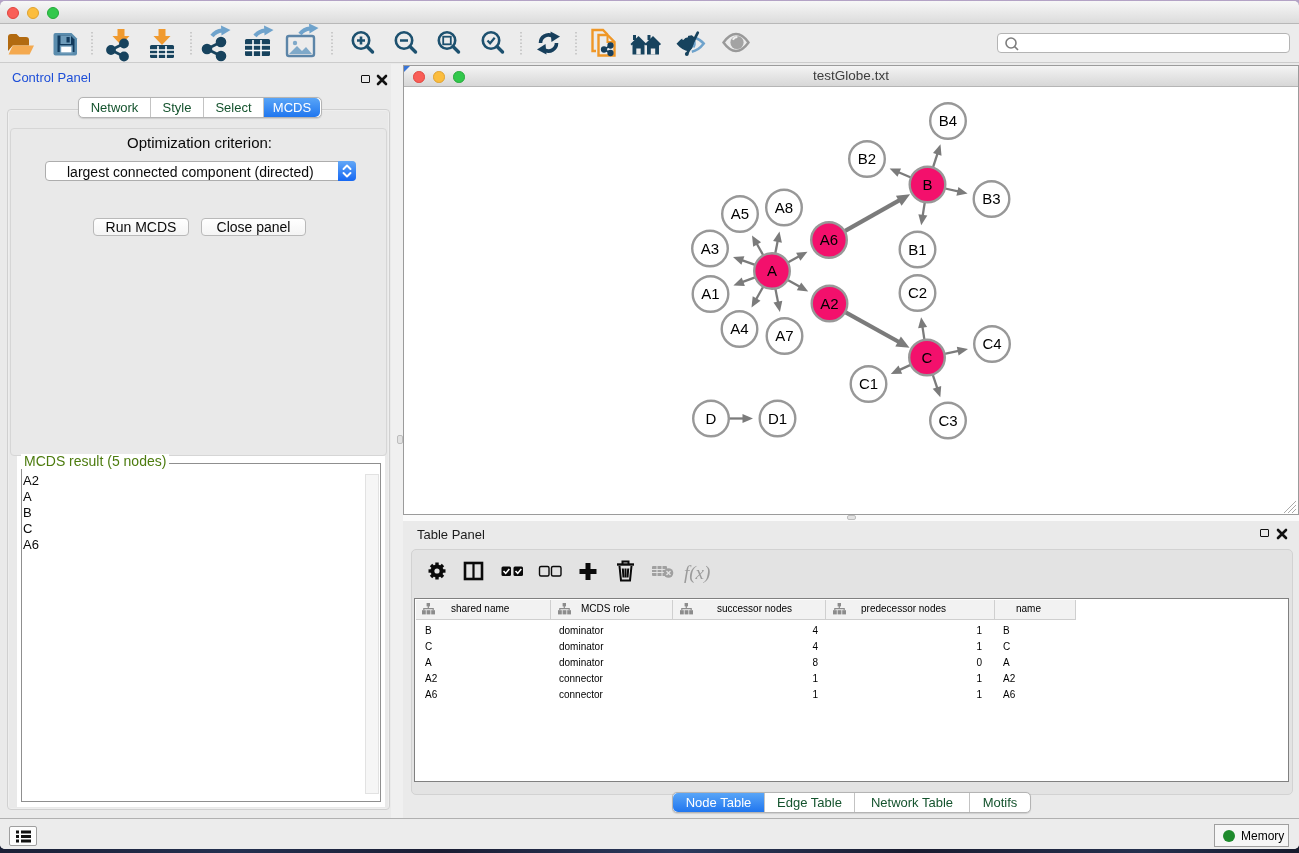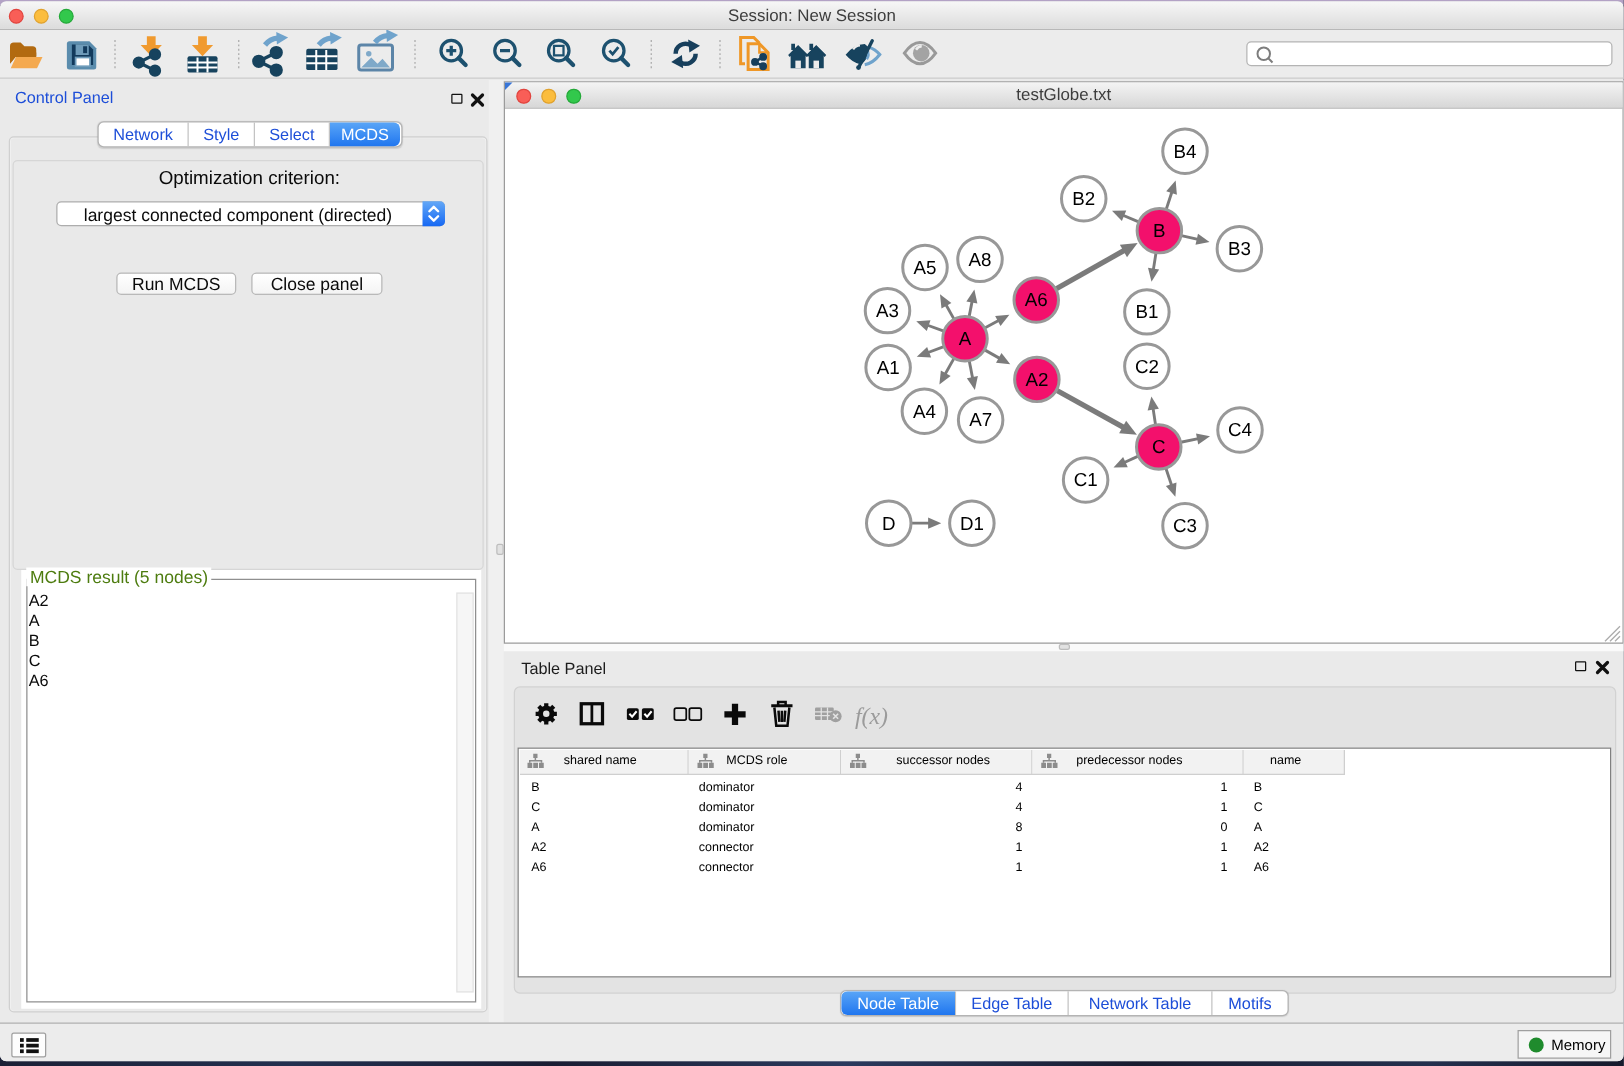--- a/index.html
+++ b/index.html
@@ -23,21 +23,21 @@
 #toolbar { left:0; top:23px; width:1299px; height:39px; background:#ececec; border-bottom:1px solid #cccccc; }
 #searchbox { left:997px; top:9px; width:293px; height:20px; background:#fff; border:1px solid #b4b4b4; border-radius:4px; }
 
 #content { left:0; top:63px; width:1299px; height:754px; background:#eaeaea; }
 
 #cp-title { left:12px; top:6px; font-size:13px; color:#1d4ed8; }
 .float-btn { width:9px; height:8px; border:1.6px solid #111; border-radius:1px; }
 
 .seg { display:flex; height:21px; z-index:5; border-radius:5px; background:#ffffff; border:1px solid #b4b4b4;
   box-shadow:0 0.5px 1px rgba(0,0,0,0.12); }
-.seg .s { display:flex; align-items:center; justify-content:center; font-size:13px; color:#1d4ed8;
+.seg .s { display:flex; align-items:center; justify-content:center; font-size:13px; color:#14532d;
   border-right:1px solid #c3c3c3; padding:0; }
 .seg .s:last-child { border-right:none; }
 .seg .sel { background:linear-gradient(#59a5f7,#2076ef); color:#fff; }
 
 #tabpanel { left:7px; top:45px; width:383px; height:701px; background:#e9e9e9;
   border:1px solid #d0d0d0; border-radius:4px; box-shadow:inset 0 0 0 0.5px #f4f4f4; }
 #optpanel { left:2px; top:18px; width:377px; height:328px; border:1px solid #d6d6d6; border-radius:4px; }
 #optlabel { left:0; width:377px; top:5px; text-align:center; font-size:15px; color:#0a0a0a; }
 #dropdown { left:34px; top:32px; width:311px; height:20px; background:#fff; border:1px solid #adadad; border-radius:4px; }
 #dd-text { left:11px; top:2px; font-size:14px; color:#0a0a0a;padding-left:10px; }
@@ -77,21 +77,20 @@
   display:flex; align-items:center; font-size:12px; color:#000; }
 </style></head>
 <body>
 <div class="abs" id="desktop-top"></div>
 <div class="abs" id="desktop-bottom"></div>
 <div class="abs" id="app">
 <div class="abs" id="titlebar">
   <div class="abs tl" id="tl-r"></div>
       <div class="abs tl" id="tl-y"></div>
       <div class="abs tl" id="tl-g"></div>
-  <div class="abs" id="title-text">Session: New Session</div>
 </div>
 <div class="abs" id="toolbar">
 <svg class="abs" style="left:0;top:0" width="1299" height="39" xmlns="http://www.w3.org/2000/svg">
 
   <path d="M8,27 L8,13 Q8,10 11,10 L16.5,10 L19.5,13 L26,13 Q29,13 29,16 L29,21 L13,21 Z" fill="#b26a10"></path>
   <path d="M8,27 L12,21.5 L29,21.5 L29,18 L13,18 Z" fill="#b26a10"></path>
   <path d="M12.7,21.5 L34,21.5 L29.6,30.5 L8.6,30.5 Z" fill="#f4a94f"></path>
 
   <path d="M55.5,9 h16 l5.5,5.5 v15 q0,2 -2,2 h-19.5 q-2,0 -2,-2 v-18.5 q0,-2 2,-2 z" fill="#5a8cad"></path>
   <path d="M57.5,11.5 h13 l4,4 v12.5 h-17 z" fill="#123a5c"></path>

